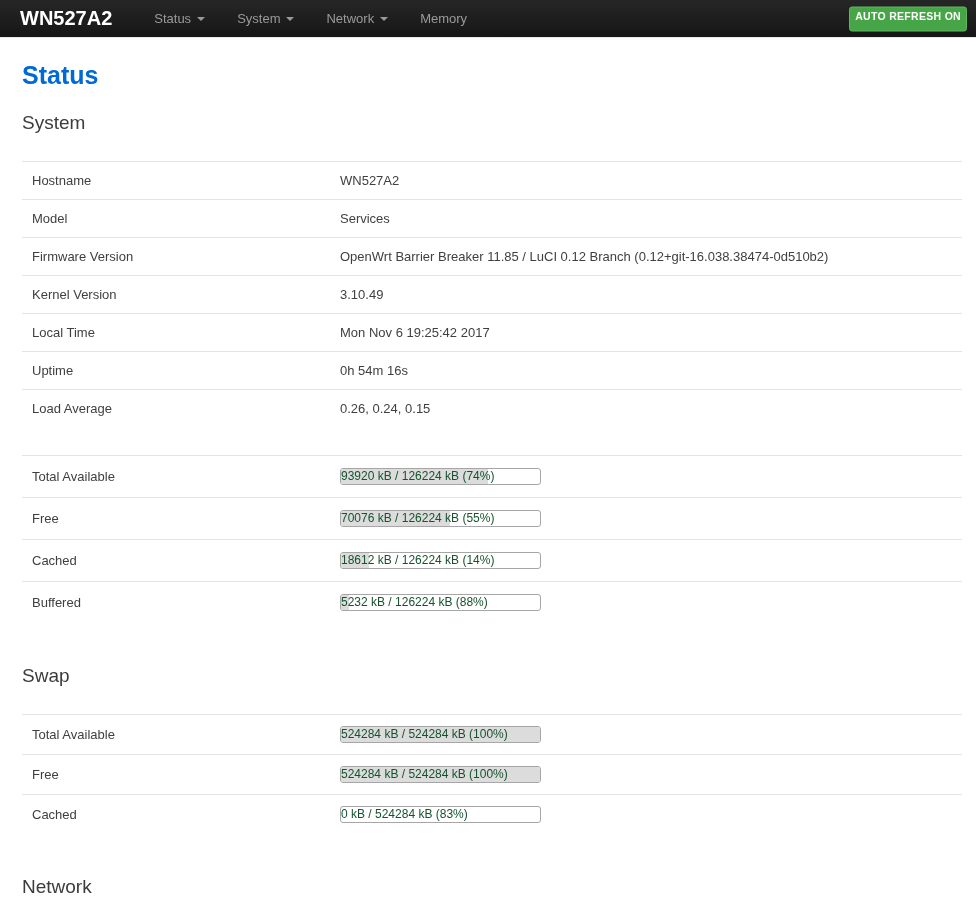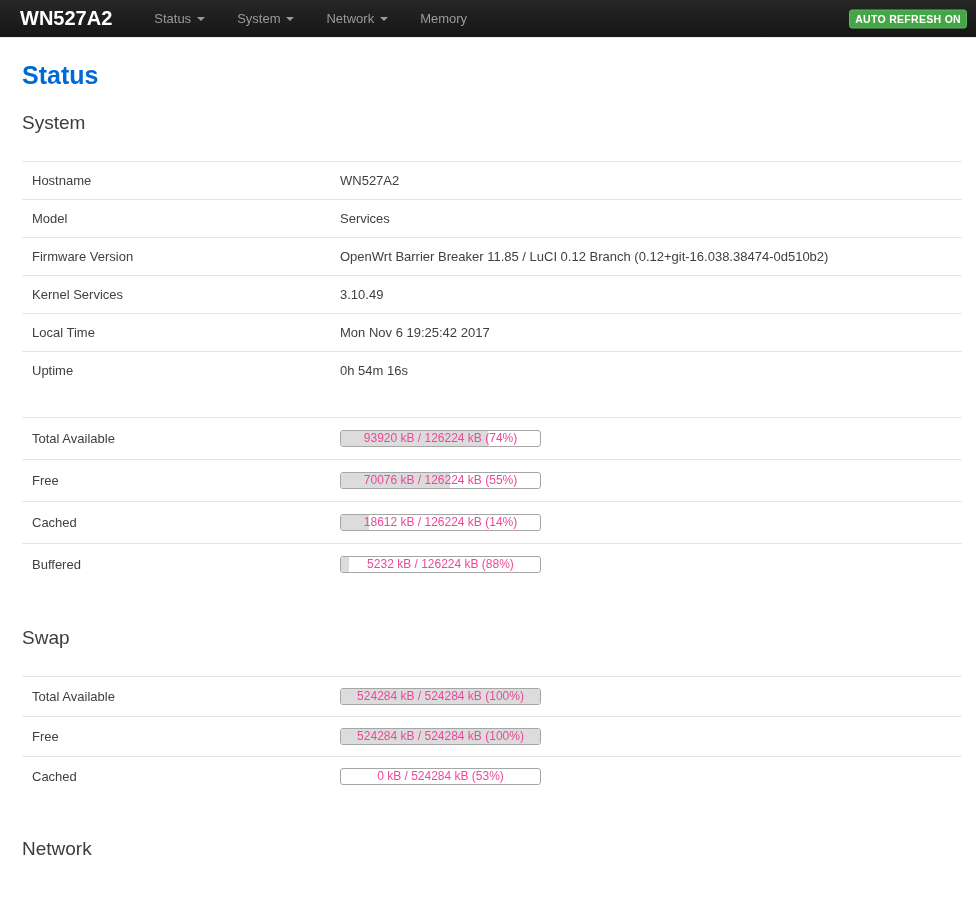--- a/index.html
+++ b/index.html
@@ -50,21 +50,21 @@
     position: absolute;
     right: 9px;
     top: 50%;
     transform: translateY(-50%);
     background: #46a546;
     border: 1px solid #5fb75f;
     color: #ffffff;
     font-size: 10.5px;
     font-weight: bold;
     letter-spacing: 0.3px;
-    padding: 2px 5px 3px;
+    padding: 2px 5px 9px;
     border-radius: 3px;
     cursor: pointer;
     white-space: nowrap;
   }
 
   
   .container { padding: 0 14px 10px 22px; }
 
   .page-title {
     margin: 24px 0 0;
@@ -108,24 +108,24 @@
     border-radius: 3px;
     overflow: hidden;
   }
   .pbar-fill {
     position: absolute;
     left: 0; top: 0; bottom: 0;
     background: #dcdcdc;
   }
   .pbar-label {
     position: relative;
-    text-align: center;
+    text-align: left;
     font-size: 12px;
     line-height: 15px;
-    color: #ec4899;
+    color: #14532d;
     white-space: nowrap;
   }
 </style>
 </head>
 <body>
 
 <div class="navbar">
   <a class="brand">WN527A2</a>
 
   <a class="nav-item">
@@ -160,30 +160,34 @@
       </tr>
       <tr>
         <td class="td-label">Model</td>
         <td class="td-value">Services</td>
       </tr>
       <tr>
         <td class="td-label">Firmware Version</td>
         <td class="td-value">OpenWrt Barrier Breaker 11.85 / LuCI 0.12 Branch (0.12+git-16.038.38474-0d510b2)</td>
       </tr>
       <tr>
-        <td class="td-label">Kernel Services</td>
+        <td class="td-label">Kernel Version</td>
         <td class="td-value">3.10.49</td>
       </tr>
       <tr>
         <td class="td-label">Local Time</td>
         <td class="td-value">Mon Nov 6 19:25:42 2017</td>
       </tr>
       <tr>
         <td class="td-label">Uptime</td>
         <td class="td-value">0h 54m 16s</td>
+      </tr>
+      <tr>
+        <td class="td-label">Load Average</td>
+        <td class="td-value">0.26, 0.24, 0.15</td>
       </tr>
     </tbody>
   </table>
 
   <table class="info-table bar-table">
     <tbody>
       <tr>
         <td class="td-label">Total Available</td>
         <td class="td-value">
           <div class="pbar">
@@ -241,21 +245,21 @@
             <div class="pbar-fill" style="width: 100%;"></div>
             <div class="pbar-label">524284 kB / 524284 kB (100%)</div>
           </div>
         </td>
       </tr>
       <tr>
         <td class="td-label">Cached</td>
         <td class="td-value">
           <div class="pbar">
             <div class="pbar-fill" style="width: 0%;"></div>
-            <div class="pbar-label">0 kB / 524284 kB (53%)</div>
+            <div class="pbar-label">0 kB / 524284 kB (83%)</div>
           </div>
         </td>
       </tr>
     </tbody>
   </table>
 
   <h3 class="section-title">Network</h3>
 
 </div>
 

